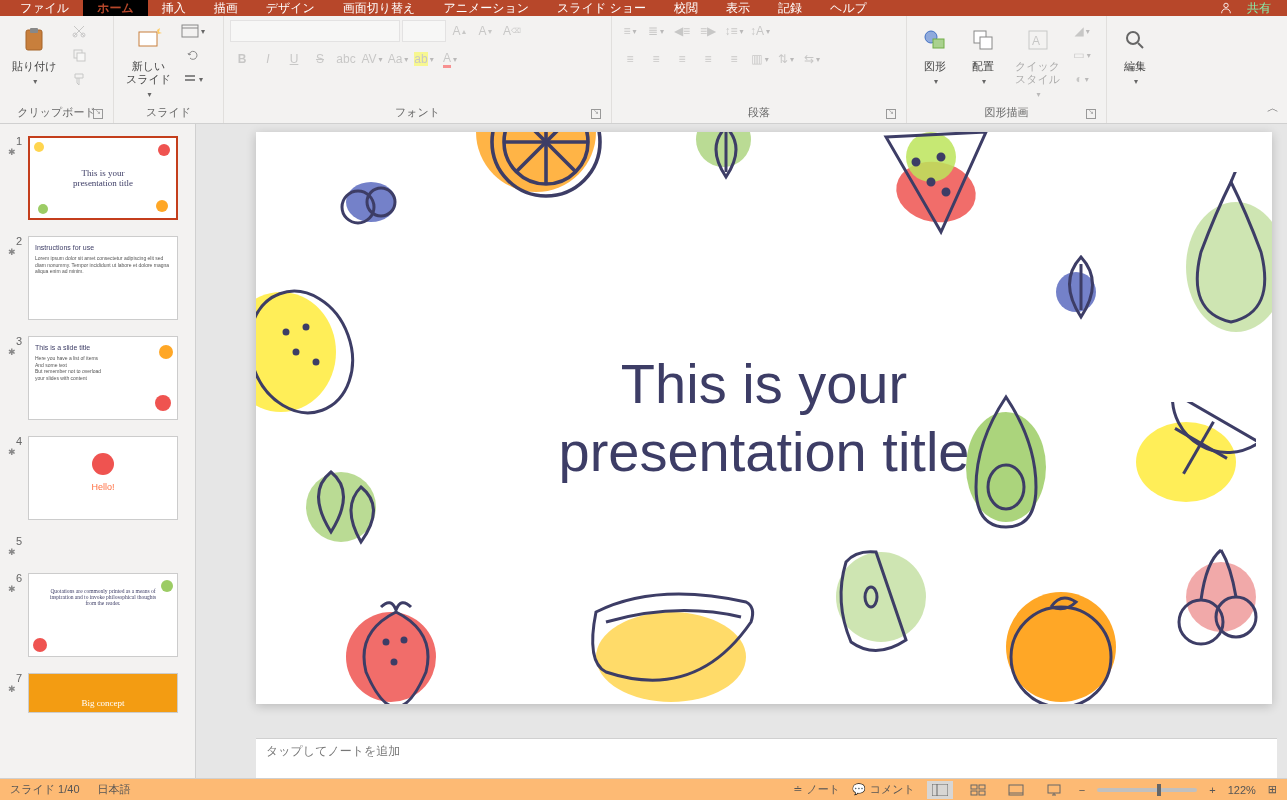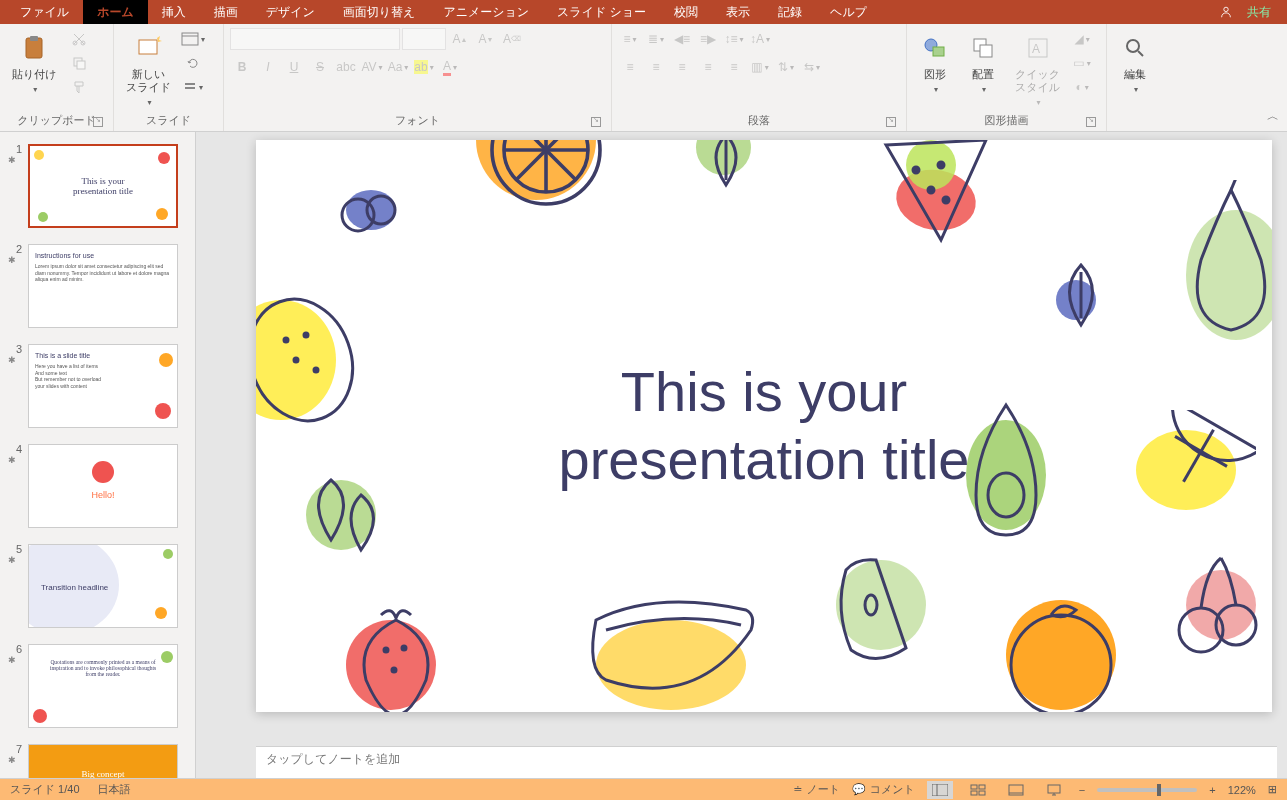--- a/index.html
+++ b/index.html
@@ -1,17 +1,17 @@
 <!DOCTYPE html>
 <html><head>
 <meta charset="utf-8">
 <style>
 * { margin: 0; padding: 0; box-sizing: border-box; font-family: "Yu Gothic UI", "Meiryo", sans-serif; }
 body { width: 1287px; height: 800px; background: #e6e6e6; display: flex; flex-direction: column; overflow: hidden; font-size: 12px; color: #444; }
-.tabbar { height: 24px; background: #b7472a; display: flex; align-items: stretch; padding-left: 6px; }
+.tabbar { height: 16px; background: #b7472a; display: flex; align-items: stretch; padding-left: 6px; }
 .tab { padding: 0 14px; display: flex; align-items: center; color: #fff; font-size: 12px; cursor: pointer; }
 .tab.active { background: #000000; color: #b7472a; font-weight: 600; }
 .tab.file { color: #fff; }
 .tab.tell { display: flex; align-items: center; gap: 6px; padding-left: 18px; margin-top: 30px; }
 .tab.tell svg { width: 14px; height: 14px; }
 .spacer { flex: 1; }
 .share { padding: 0 16px; display: flex; align-items: center; gap: 14px; color: #86efac; font-size: 12px; }
 .ribbon { height: 108px; background: #f3f2f1; border-bottom: 1px solid #d0d0d0; display: flex; position: relative; }
 .rgroup { display: flex; flex-direction: column; border-right: 1px solid #e1dfdd; padding: 4px 6px 2px; }
 .rgroup-body { flex: 1; display: flex; align-items: flex-start; gap: 4px; }
@@ -33,21 +33,21 @@
 .thumb-num { font-size: 11px; color: #666; width: 14px; text-align: right; line-height: 1; }
 .thumb-star { font-size: 9px; color: #888; }
 .thumb-img { width: 150px; height: 84px; background: #fff; border: 1px solid #ccc; position: relative; overflow: hidden; }
 .thumb-img.active { border: 2px solid #c43e1c; }
 .slide-area { flex: 1; display: flex; flex-direction: column; padding: 8px 10px 0 60px; }
 .slide-canvas { flex: 1; display: flex; align-items: flex-start; justify-content: flex-start; }
 .slide { width: 1016px; height: 572px; background: #fff; box-shadow: 0 2px 10px rgba(0,0,0,0.2); position: relative; overflow: hidden; }
 .slide-title { position: absolute; left: 50%; top: 50%; transform: translate(-50%,-50%); font-family: "Comic Sans MS", cursive; font-size: 56px; color: #3d3d66; text-align: center; line-height: 1.2; font-weight: 400; }
 .splotch { position: absolute; border-radius: 50%; opacity: 0.85; }
 .outline-shape { position: absolute; stroke: #3d3d66; stroke-width: 3; fill: none; }
-.notes { height: 32px; background: #fff; border-top: 1px solid #d0d0d0; padding: 4px 10px; color: #777; font-size: 12px; margin-top: 8px; }
+.notes { height: 40px; background: #fff; border-top: 1px solid #d0d0d0; padding: 4px 10px; color: #777; font-size: 12px; margin-top: 8px; }
 .status { height: 22px; background: #fdba74; border-top: 1px solid #d0d0d0; display: flex; align-items: center; padding: 0 10px; font-size: 11px; color: #555; gap: 18px; }
 .status .right { margin-left: auto; display: flex; align-items: center; gap: 12px; }
 .viewbtn { width: 26px; height: 18px; display: flex; align-items: center; justify-content: center; cursor: pointer; color: #666; }
 .viewbtn.active { background: #d8d6d4; }
 .zoom-slider { width: 100px; height: 4px; background: #c0c0c0; position: relative; border-radius: 2px; }
 .zoom-thumb { position: absolute; top: -4px; width: 4px; height: 12px; background: #666; left: 60%; }
 .thumb-title { position: absolute; left: 50%; top: 50%; transform: translate(-50%,-50%); font-family: cursive; font-size: 9px; color: #3d3d66; text-align: center; }
 .thumb-text { font-size: 5px; color: #555; padding: 6px; line-height: 1.3; }
 .thumb-orange { background: #f39c12; }
 
@@ -337,26 +337,20 @@
       <div class="thumb-img">
         <div style="position:absolute;left:50%;top:20%;transform:translateX(-50%);width:22px;height:22px;background:#ef5350;border-radius:50%"></div>
         <div style="position:absolute;left:50%;top:55%;transform:translateX(-50%);font-size:9px;color:#ff7043">Hello!</div>
       </div>
     </div>
     <div class="thumb-row">
       <div>
           <div class="thumb-num">5</div>
           <div class="thumb-star">✱</div>
         </div>
-      <div class="thumb-img">
-        <div style="position:absolute;left:-20px;top:-10px;width:110px;height:100px;background:#e8eaf6;border-radius:50%"></div>
-        <div style="position:absolute;left:12px;top:38px;font-size:8px;color:#3d3d66">Transition headline</div>
-        <div style="position:absolute;right:4px;top:4px;width:10px;height:10px;background:#9ccc65;border-radius:50%"></div>
-        <div style="position:absolute;right:10px;bottom:8px;width:12px;height:12px;background:#ffa726;border-radius:50%"></div>
-      </div>
     </div>
     <div class="thumb-row">
       <div>
           <div class="thumb-num">6</div>
           <div class="thumb-star">✱</div>
         </div>
       <div class="thumb-img">
         <div style="padding:14px 20px;font-size:5.5px;color:#3d3d66;text-align:center;font-family:cursive">Quotations are commonly printed as a means of inspiration and to invoke philosophical thoughts from the reader.</div>
         <div style="position:absolute;left:4px;bottom:4px;width:14px;height:14px;background:#ef5350;border-radius:50%"></div>
         <div style="position:absolute;right:4px;top:6px;width:12px;height:12px;background:#9ccc65;border-radius:50%"></div>

